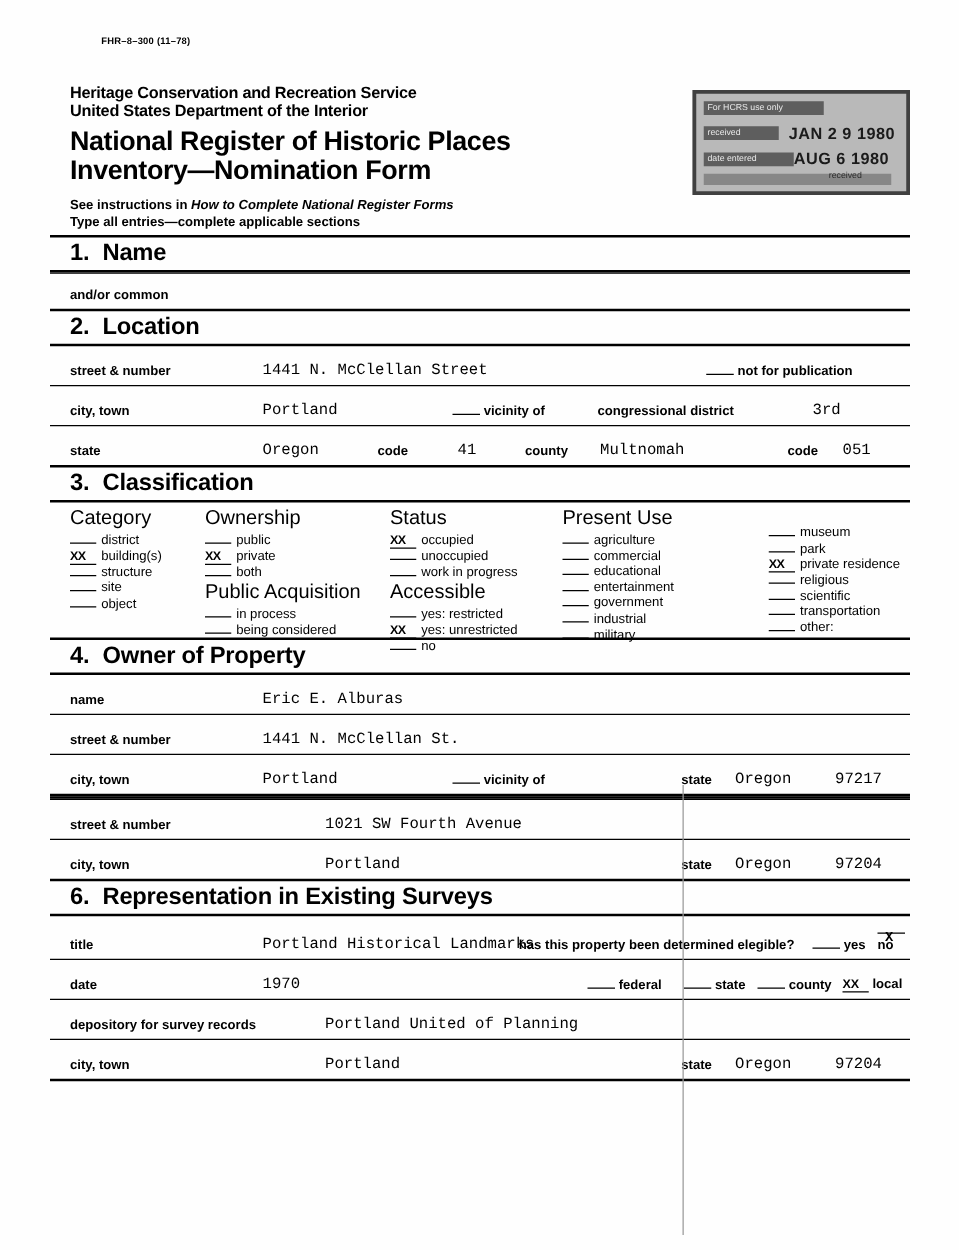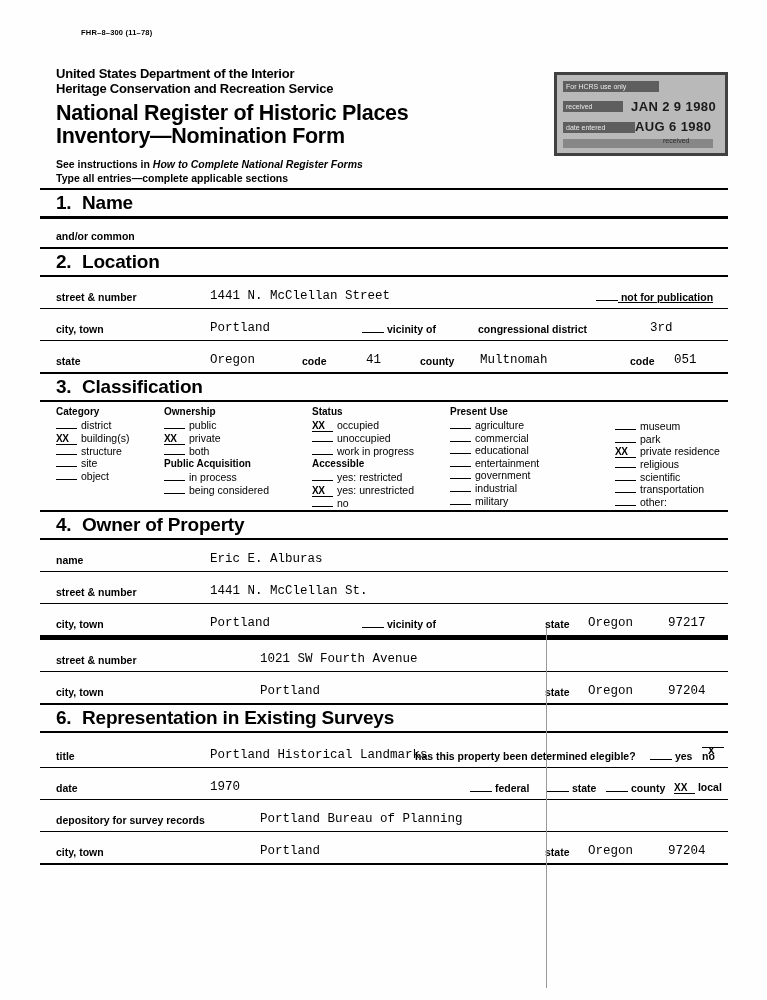--- a/index.html
+++ b/index.html
@@ -157,21 +157,21 @@
     vertical-align: baseline;
   }
 
   
   .class-block {
     position: relative;
     height: 108px;
     font-size: 10.5px;
   }
   .col { position: absolute; top: 4px; }
-  .col .chead { font-weight: bold; margin-bottom: 2px; font-size: 10px;}
+  .col .chead { font-weight: normal; margin-bottom: 2px; font-size: 16px;}
   .opt { white-space: nowrap; line-height: 12.6px; }
   .opt .mark {
     display: inline-block;
     width: 21px;
     border-bottom: 1px solid #000;
     margin-right: 4px;
     text-align: left;
     font-size: 10px;
     font-weight: bold;
     line-height: 10px;
@@ -200,22 +200,22 @@
       <div class="stxt t1">For HCRS use only</div>
       <div class="stxt t2">received</div>
       <div class="stxt t3">date entered</div>
       <div class="date d1">JAN 2 9 1980</div>
       <div class="date d2">AUG  6 1980</div>
       <div class="recv">received</div>
     </div>
 
     <div style="position:absolute;left:16px;top:38px;width:470px;">
       <div class="agency">
+        <div>Heritage Conservation and Recreation Service</div>
         <div>United States Department of the Interior</div>
-        <div>Heritage Conservation and Recreation Service</div>
       </div>
       <div class="formtitle">
         <div>National Register of Historic Places</div>
         <div>Inventory—Nomination Form</div>
       </div>
       <div class="instructions">
         <div>
           <span>See instructions in </span><i>How to Complete National Register Forms</i>
         </div>
         <div>Type all entries—complete applicable sections</div>
@@ -238,21 +238,21 @@
       <div class="rule-thick"></div>
 
       <div class="section-head">
         <span class="num">2.</span><span>Location</span>
       </div>
       <div class="rule-thick"></div>
 
       <div class="fieldrow">
         <span class="lbl">street &amp; number</span>
         <span class="val mono" style="left:170px;">1441 N. McClellan Street</span>
-        <span class="mini" style="left:556px;text-decoration:underline;"><span class="blank"></span> <span>not for publication</span></span>
+        <span class="mini" style="left:525px;"><span class="blank"></span> <span>not for publication</span></span>
       </div>
       <div class="rule-thin"></div>
 
       <div class="fieldrow">
         <span class="lbl">city, town</span>
         <span class="val mono" style="left:170px;">Portland</span>
         <span class="mini" style="left:322px;"><span class="blank"></span> <span>vicinity of</span></span>
         <span class="mini" style="left:438px;">congressional district</span>
         <span class="val mono" style="left:610px;">3rd</span>
       </div>
@@ -396,21 +396,21 @@
         <span class="val mono" style="left:170px;">1970</span>
         <span class="mini" style="left:430px;"><span class="blank"></span> <span>federal</span></span>
         <span class="mini" style="left:507px;"><span class="blank"></span> <span>state</span></span>
         <span class="mini" style="left:566px;"><span class="blank"></span> <span>county</span></span>
         <span class="mini" style="left:634px;"><span class="mark bold" style="display:inline-block;width:21px;border-bottom:1px solid #000;font-size:10px;">XX</span> <span>local</span></span>
       </div>
       <div class="rule-thin"></div>
 
       <div class="fieldrow">
         <span class="lbl">depository for survey records</span>
-        <span class="val mono" style="left:220px;">Portland Bureau of Planning</span>
+        <span class="val mono" style="left:220px;">Portland United of Planning</span>
       </div>
       <div class="rule-thin"></div>
 
       <div class="fieldrow">
         <span class="lbl">city, town</span>
         <span class="val mono" style="left:220px;">Portland</span>
         <span class="mini" style="left:505px;">state</span>
         <span class="val mono" style="left:548px;">Oregon</span>
         <span class="val mono" style="left:628px;">97204</span>
       </div>

